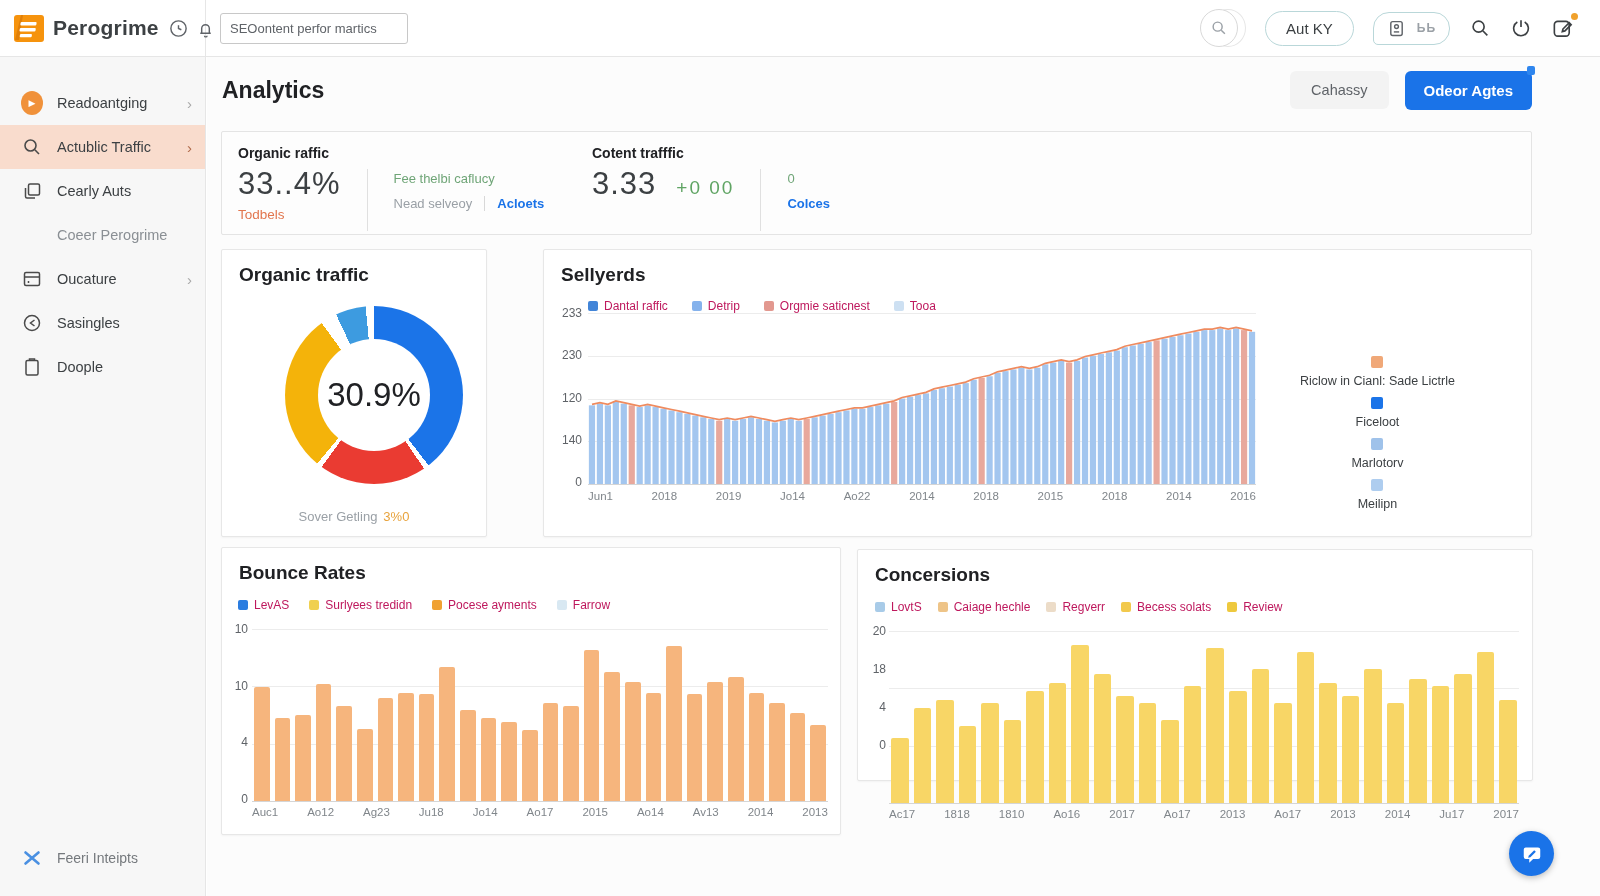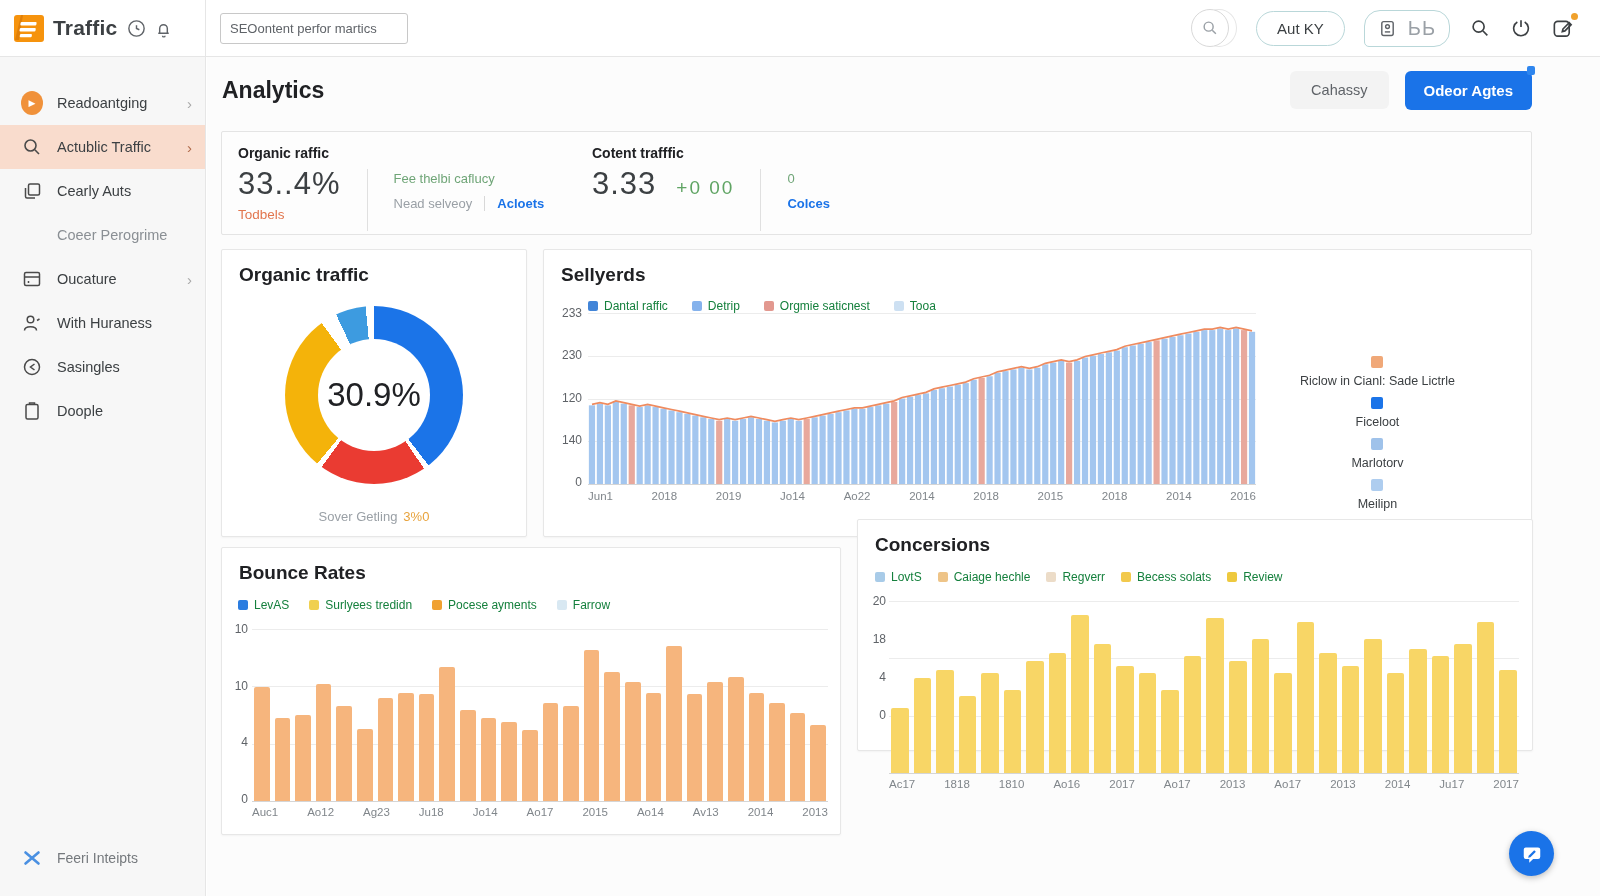--- a/index.html
+++ b/index.html
@@ -12,21 +12,21 @@
   .logo { width:33px; height:31px; flex:none; }
   .brand-name { font-size:21px; font-weight:700; color:#3c4043; letter-spacing:0.2px; }
   .brand-mini { display:flex; gap:6px; margin-left:2px; color:#5f6368; }
   .searchbox { margin-left:14px; width:188px; height:31px; border:1px solid #c8c8c8; border-radius:3px; font-size:13px; color:#5f6368; padding:0 9px; outline:none; background:#fff; font-family:"Liberation Sans",sans-serif; }
   .top-right { margin-left:auto; display:flex; align-items:center; gap:19px; padding-right:26px; }
   .search-pill { position:relative; width:46px; height:38px; }
   .search-pill .c1 { position:absolute; left:0; top:0; width:38px; height:38px; border:1px solid #d9d9d9; border-radius:50%; display:flex; align-items:center; justify-content:center; background:#fff; }
   .search-pill .c2 { position:absolute; left:10px; top:0; width:36px; height:38px; border:1px solid #e6e6e6; border-radius:50%; z-index:-1; }
   .pill-btn { border:1px solid #b9d7d9; border-radius:19px; padding:8px 20px; font-size:15px; color:#3c4043; background:#fff; cursor:pointer; font-family:"Liberation Sans",sans-serif; }
   .pill-icons { border:1px solid #b9d7d9; border-radius:16px 16px 16px 5px; padding:6px 13px; display:flex; align-items:center; gap:11px; background:#fff; }
-  .bb-glyph { font-size:20px; font-weight:400; color:#9aa0a6; letter-spacing:1px; }
+  .bb-glyph { font-size:12px; font-weight:700; color:#9aa0a6; letter-spacing:1px; }
   .bare-icon { position:relative; display:flex; align-items:center; }
   .notif-dot { position:absolute; top:-4px; right:-4px; width:7px; height:7px; border-radius:50%; background:#f0a12c; }
 
   
   .sidebar { position:absolute; top:57px; left:0; width:206px; bottom:0; background:#f7f7f7; border-right:1px solid #e6e6e6; z-index:4; }
   .side-list { padding-top:24px; }
   .side-item { position:relative; height:44px; display:flex; align-items:center; gap:14px; padding-left:21px; cursor:pointer; font-size:14.5px; color:#3c4043; }
   .side-item.active { background:#f9dccd; }
   .side-item.no-icon { padding-left:57px; color:#8a8f94; }
   .side-item .s-icon { width:22px; height:22px; flex:none; display:flex; align-items:center; justify-content:center; }
@@ -59,27 +59,27 @@
   .ln-gray { color:#9aa0a6; }
   .ln-link { color:#1a73e8; font-weight:700; cursor:pointer; }
   .ln-row { display:flex; align-items:center; }
   .ln-sep { width:1px; height:15px; background:#d8d8d8; margin:0 12px; }
   .delta { font-size:19px; color:#5fa463; margin-left:20px; letter-spacing:2px; }
   .val-inline { display:flex; align-items:baseline; }
 
   
   .card { position:absolute; background:#fff; border:1px solid #e7e7e7; border-radius:2px; box-shadow:0 1px 2px rgba(0,0,0,0.04); }
   .card-title { position:absolute; top:14px; left:17px; font-size:19px; font-weight:700; color:#202124; }
-  .donut-card { left:14px; top:192px; width:306px; height:288px; }
+  .donut-card { left:14px; top:192px; width:266px; height:288px; }
   .sell-card  { left:336px; top:192px; width:989px; height:288px; }
   .bounce-card{ left:14px; top:490px; width:620px; height:288px; }
-  .conc-card  { left:650px; top:462px; width:676px; height:232px; }
+  .conc-card  { left:650px; top:492px; width:676px; height:232px; }
 
   .legend-row { position:absolute; display:flex; gap:24px; align-items:center; }
-  .legend-item { display:flex; align-items:center; gap:6px; font-size:12px; color:#15803d; white-space:nowrap; }
+  .legend-item { display:flex; align-items:center; gap:6px; font-size:12px; color:#be185d; white-space:nowrap; }
   .legend-item .sq { width:10px; height:10px; border-radius:2px; flex:none; }
   #sell-legend { top:49px; left:44px; }
   #bounce-legend { top:50px; left:16px; gap:20px; }
   #conc-legend { top:50px; left:17px; gap:16px; }
 
   .side-legend { position:absolute; left:756px; top:106px; display:flex; flex-direction:column; gap:9px; }
   .side-legend .legend-item { font-size:12.5px; color:#3c4043;flex-direction:column; }
   .side-legend .sq { width:12px; height:12px; }
 
   .yticks { position:absolute; display:flex; flex-direction:column; justify-content:space-between; align-items:flex-end; font-size:12px; color:#5f6368; }
@@ -123,21 +123,21 @@
     <div class="brand-zone">
       <span class="logo">
         <svg width="33" height="31" viewBox="0 0 33 31">
             <rect x="1" y="2" width="30" height="27" rx="3" fill="#f6930d"></rect>
             <path d="M2 27 L8 2 L10 2 L6 27 Z" fill="#e07f08"></path>
             <rect x="9" y="9" width="16" height="3.6" rx="1" fill="#fff" transform="skewX(-8)"></rect>
             <rect x="9" y="15" width="16" height="3.6" rx="1" fill="#fff" transform="skewX(-8)"></rect>
             <rect x="10" y="21" width="12" height="3.2" rx="1" fill="#fff" transform="skewX(-8)"></rect>
           </svg>
       </span>
-      <span class="brand-name">Traffic</span>
+      <span class="brand-name">Perogrime</span>
       <span class="brand-mini">
         <span>
             <svg width="21" height="21" viewBox="0 0 22 22" fill="none" stroke="#5f6368" stroke-width="1.5">
               <circle cx="11" cy="11" r="8"></circle>
               <path d="M11 7.5 V11 L14 12.3"></path>
             </svg>
           </span>
         <span>
             <svg width="21" height="21" viewBox="0 0 22 22" fill="none" stroke="#5f6368" stroke-width="1.5">
               <path d="M5.5 16 H16.5 M7 16 V11 a4 4 0 0 1 8 0 V16"></path>
@@ -223,29 +223,20 @@
         </div>
         <div class="side-item">
           <span class="s-icon">
             <svg width="22" height="22" viewBox="0 0 22 22" fill="none" stroke="#4a4a4a" stroke-width="1.5">
               <rect x="3.5" y="4.5" width="15" height="13" rx="1.5"></rect>
               <path d="M3.5 9 H18.5 M7.5 13 V15"></path>
             </svg>
           </span>
           <span class="s-label">Oucature</span>
           <span class="chev">›</span>
-        </div>
-        <div class="side-item">
-          <span class="s-icon">
-            <svg width="22" height="22" viewBox="0 0 22 22" fill="none" stroke="#4a4a4a" stroke-width="1.5">
-              <circle cx="9.5" cy="7.5" r="3.3"></circle>
-              <path d="M3.5 18.5 C3.5 13.5 15.5 13.5 15.5 18.5 M16 8.5 L18.5 7"></path>
-            </svg>
-          </span>
-          <span class="s-label">With Huraness</span>
         </div>
         <div class="side-item">
           <span class="s-icon">
             <svg width="22" height="22" viewBox="0 0 22 22" fill="none" stroke="#4a4a4a" stroke-width="1.5">
               <circle cx="11" cy="11" r="7.5"></circle>
               <path d="M13.5 8 L9.5 11 L13.5 14"></path>
             </svg>
           </span>
           <span class="s-label">Sasingles</span>
         </div>

